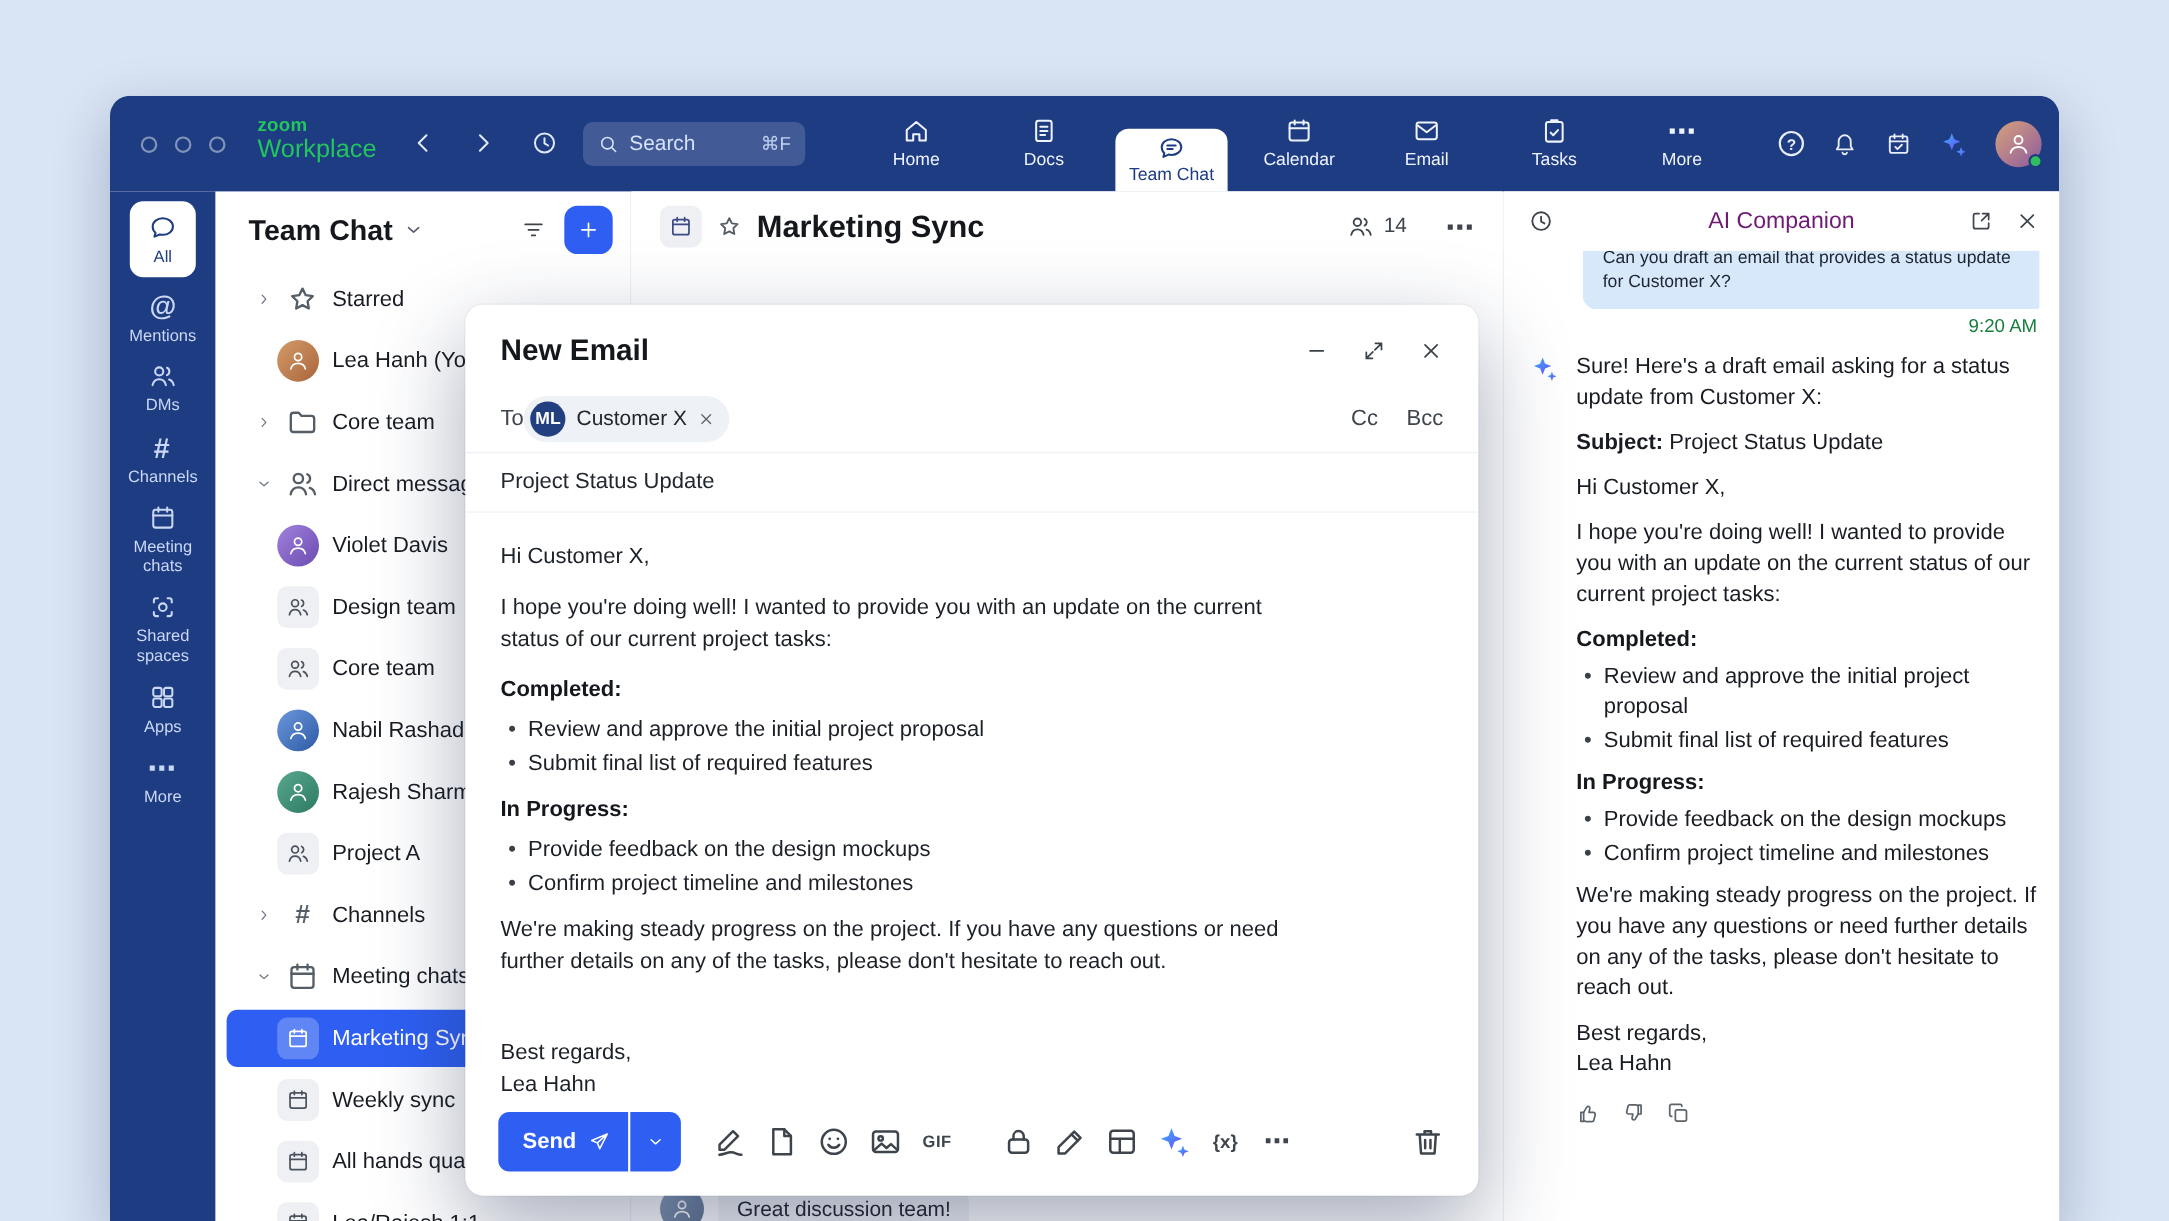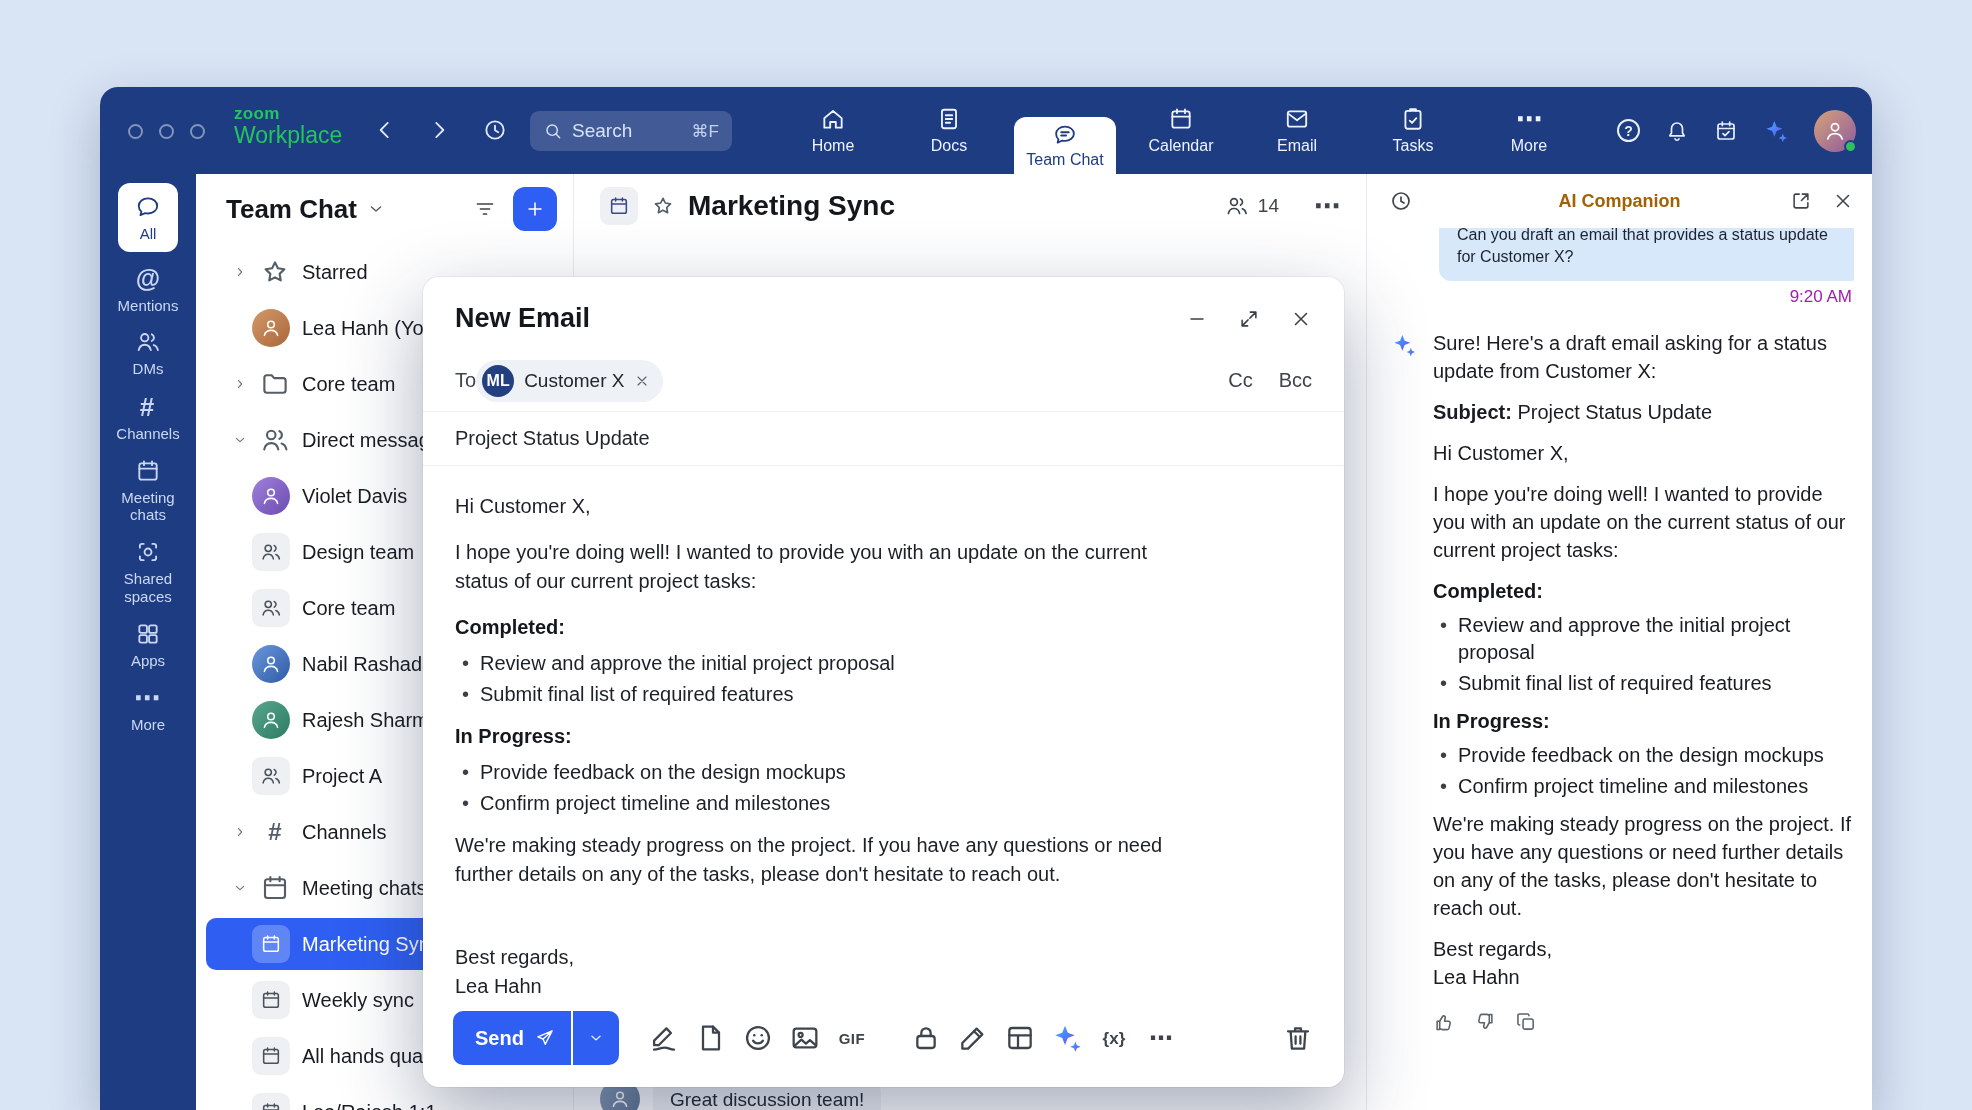--- a/index.html
+++ b/index.html
@@ -99,26 +99,26 @@
   .tab{font-size:19px;color:#5a6168;padding-bottom:9px;display:flex;align-items:center;gap:9px;cursor:pointer;white-space:nowrap}
   .tab.active{color:#15181d;font-weight:700;border-bottom:3px solid #20294a;padding-bottom:6px}
   .chat-msg{position:absolute;left:26px;top:905px;display:flex;gap:13px;align-items:flex-start}
   .msg-av{width:40px;height:40px;border-radius:50%;background:linear-gradient(135deg,#8fa3bd,#5b6f8c);
     display:flex;align-items:center;justify-content:center;color:#fff}
   .msg-bubble{background:#f1f3f6;border-radius:4px 14px 14px 14px;padding:10px 17px;font-size:19px;color:#21262c;white-space:nowrap}
 
   
   .ai{flex:0 0 506px;min-width:0;border-left:1px solid #e7eaee;background:#fff;display:flex;flex-direction:column}
   .ai-head{flex:0 0 54px;display:flex;align-items:center;padding:0 18px 0 22px;position:relative;z-index:3;background:#fff;color:#3f454d}
-  .ai-title{position:absolute;left:0;right:0;text-align:center;font-size:18px;font-weight:700;color:#a16207;pointer-events:none}
+  .ai-title{position:absolute;left:0;right:0;text-align:center;font-size:21px;font-weight:400;color:#701a75;pointer-events:none}
   .ai-head-actions{margin-left:auto;display:flex;gap:20px}
   .ai-body{flex:1;overflow:hidden;padding:0 18px 0 24px;position:relative;z-index:1}
   .ai-bubble{margin:-16px 0 6px 48px;background:var(--ai-bubble-bg);border-radius:12px 12px 2px 12px;
     padding:12px 18px;font-size:16px;line-height:1.4;color:#1d2330}
-  .ai-time{text-align:right;font-size:17px;color:#a21caf;margin:4px 2px 22px 0}
+  .ai-time{text-align:right;font-size:17px;color:#15803d;margin:4px 2px 12px 0}
   .ai-msg{display:flex;gap:16px}
   .ai-spark{width:26px;height:26px;margin-top:3px}
   .ai-text{font-size:20px;line-height:1.4;color:#191d23;min-width:0}
   .ai-text .p{margin:0 0 13px}
   .ai-text .h{font-weight:700;color:#14171c;margin:2px 0 7px}
   .bullet{display:flex;margin:2px 0 4px;line-height:1.35}
   .bullet::before{content:"\2022";color:#3a4047;margin:0 11px 0 7px}
   .sig{line-height:1.4}
   .ai-actions{display:flex;gap:19px;margin-top:20px;color:#5c636b}
   .ai-actions .ic{cursor:pointer}

